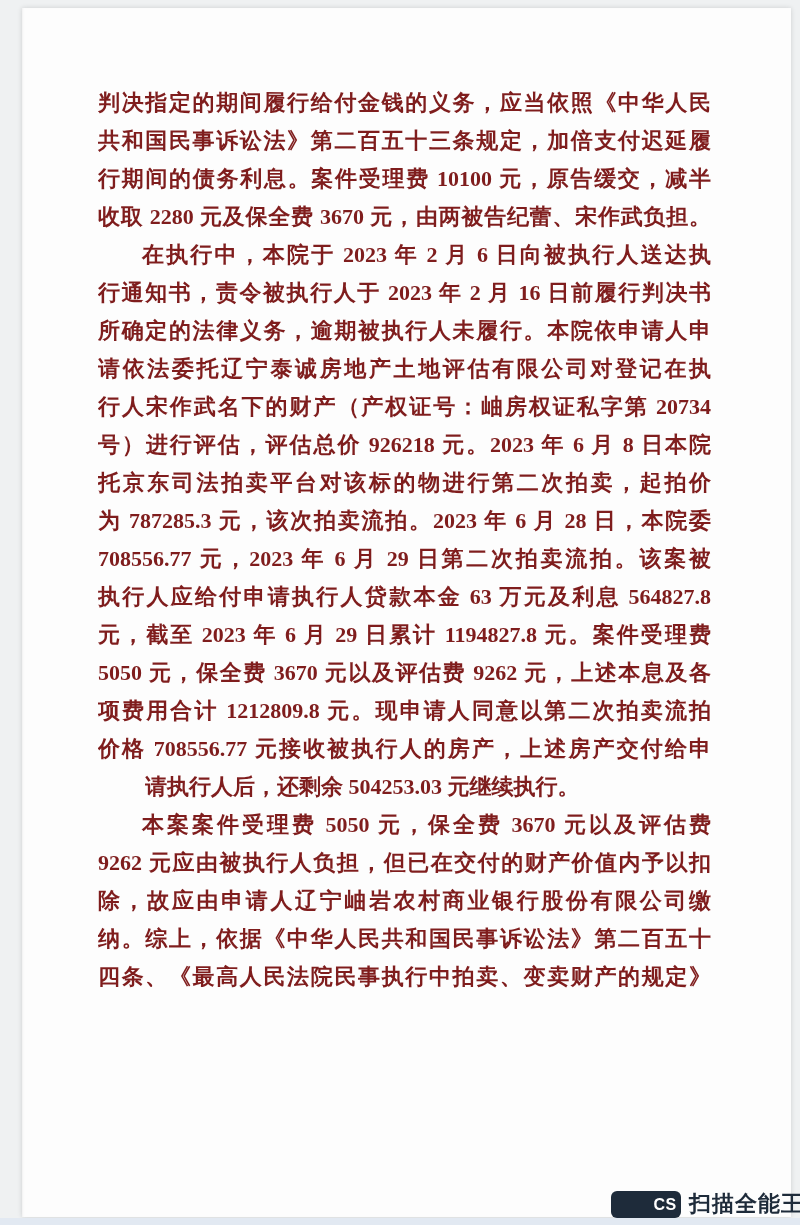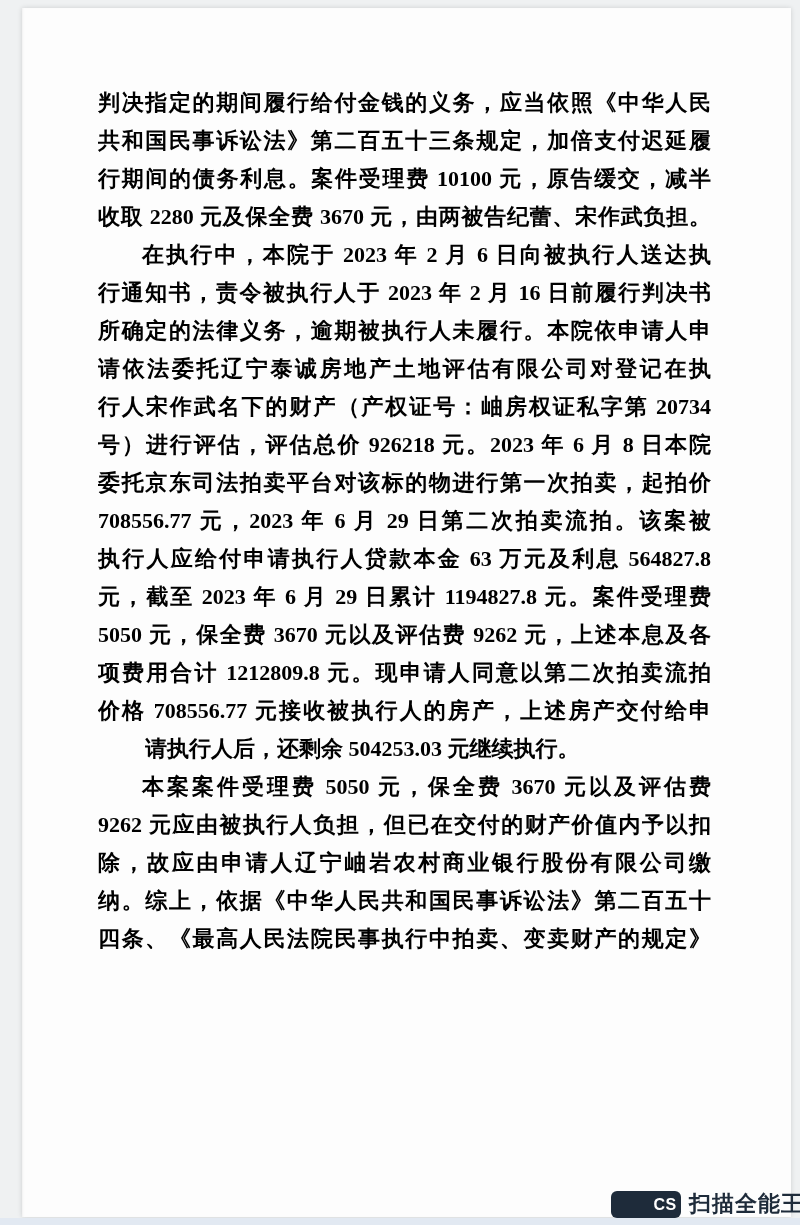--- a/index.html
+++ b/index.html
@@ -30,21 +30,21 @@
     width: 769px;
     height: 1209px;
     background: #fdfdfd;
     box-shadow: 0 0 5px rgba(0,0,0,0.14), inset 2px 0 3px -2px rgba(0,0,0,0.10);
   }
   .doc {
     position: absolute;
     left: 76px;
     top: 76px;
     width: 613px;
-    color: #000000;
+    color: #7f1d1d;
     font-family: "Liberation Serif", "DejaVu Serif", serif;
     font-size: 22px;
     line-height: 38px;
     font-weight: 600;
   }
   .para { margin: 0; }
   .line {
     height: 38px;
     overflow: hidden;
     text-align: justify;
@@ -101,21 +101,22 @@
           <div class="line">行期间的债务利息。案件受理费 10100 元，原告缓交，减半</div>
           <div class="line">收取 2280 元及保全费 3670 元，由两被告纪蕾、宋作武负担。</div>
         </div>
         <div class="para">
           <div class="line indent">在执行中，本院于 2023 年 2 月 6 日向被执行人送达执</div>
           <div class="line">行通知书，责令被执行人于 2023 年 2 月 16 日前履行判决书</div>
           <div class="line">所确定的法律义务，逾期被执行人未履行。本院依申请人申</div>
           <div class="line">请依法委托辽宁泰诚房地产土地评估有限公司对登记在执</div>
           <div class="line">行人宋作武名下的财产（产权证号：岫房权证私字第 20734</div>
           <div class="line">号）进行评估，评估总价 926218 元。2023 年 6 月 8 日本院</div>
-          <div class="line">委托京东司法拍卖平台对该标的物进行第一次拍卖，起拍价</div>
+          <div class="line">托京东司法拍卖平台对该标的物进行第二次拍卖，起拍价</div>
+          <div class="line">为 787285.3 元，该次拍卖流拍。2023 年 6 月 28 日，本院委</div>
           <div class="line">708556.77 元，2023 年 6 月 29 日第二次拍卖流拍。该案被</div>
           <div class="line">执行人应给付申请执行人贷款本金 63 万元及利息 564827.8</div>
           <div class="line">元，截至 2023 年 6 月 29 日累计 1194827.8 元。案件受理费</div>
           <div class="line">5050 元，保全费 3670 元以及评估费 9262 元，上述本息及各</div>
           <div class="line">项费用合计 1212809.8 元。现申请人同意以第二次拍卖流拍</div>
           <div class="line">价格 708556.77 元接收被执行人的房产，上述房产交付给申</div>
           <div class="line flush">请执行人后，还剩余 504253.03 元继续执行。</div>
         </div>
         <div class="para">
           <div class="line indent">本案案件受理费 5050 元，保全费 3670 元以及评估费</div>

